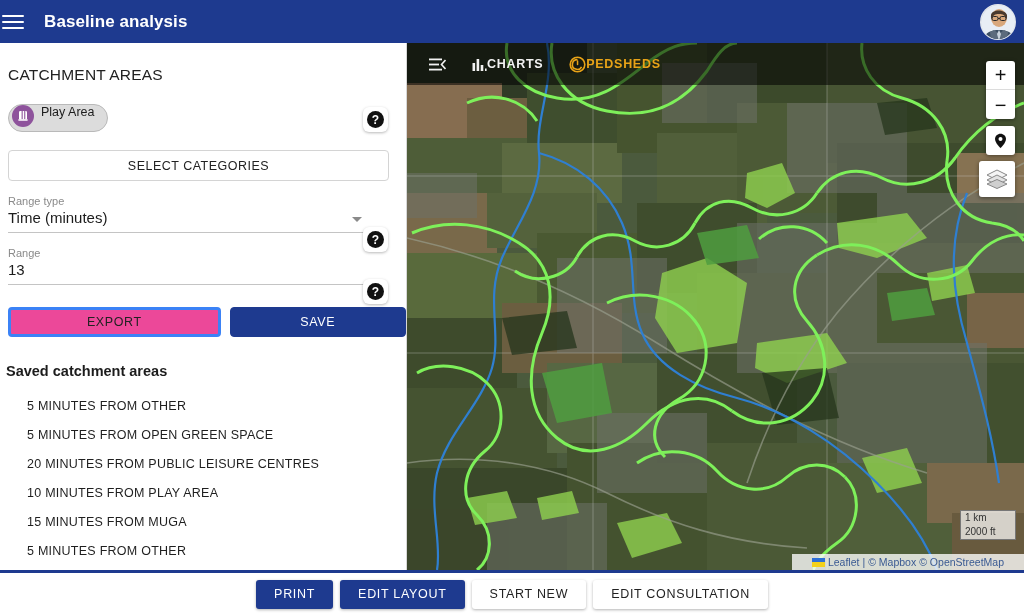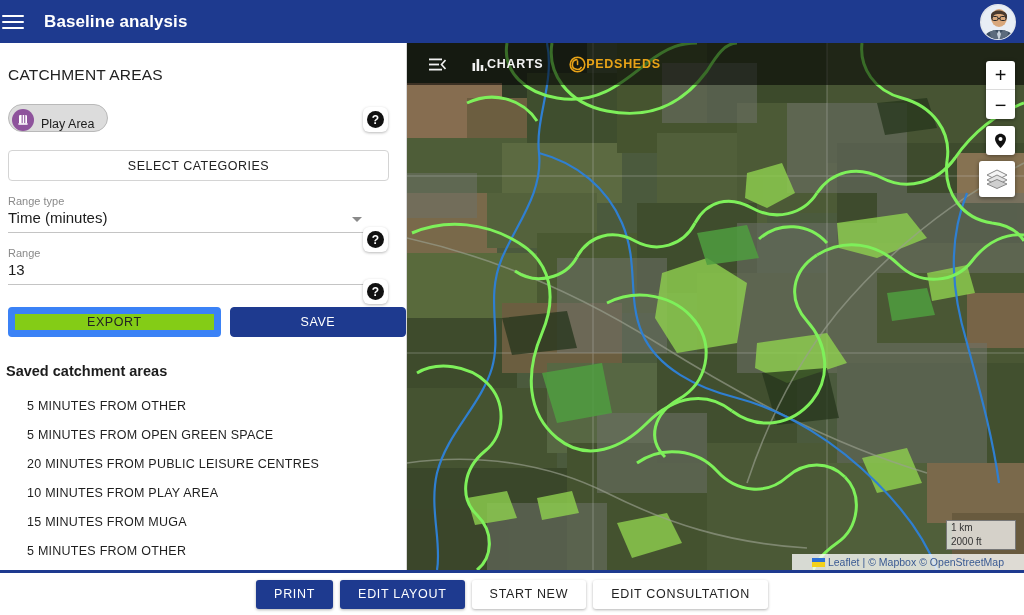--- a/index.html
+++ b/index.html
@@ -61,21 +61,21 @@
     width: 17px; height: 17px; border-radius: 50%;
     background: #111; color: #fff; font-size: 12px; font-weight: bold;
     display: flex; align-items: center; justify-content: center;
     line-height: 1;
   }
   #help-title { top: 64px; }
   #help-rangetype { top: 184px; }
   #help-range { top: 236px; }
 
   .chip {
-    display: inline-flex; align-items: flex-end; gap: 7px;
+    display: inline-flex; align-items: flex-start; gap: 7px;
     height: 28px; margin: 20px 0 0 8px; padding: 0 12px 0 3px;
     background: #dcdcdc; border: 1px solid #b9b9b9; border-radius: 15px;
     font-size: 12.5px; color: #1c1c1c; cursor: pointer;
   }
   .chip-icon {
     width: 22px; height: 22px; border-radius: 50%;
     background: #8e539c; display: flex; align-items: center; justify-content: center;
   }
   .chip-icon svg { display: block; }
 
@@ -99,21 +99,21 @@
     border-left: 5px solid transparent; border-right: 5px solid transparent;
     border-top: 5px solid #8a8a8a;
   }
 
   .btn-row { display: flex; gap: 9px; margin: 22px 0 0 8px; }
   .btn {
     height: 30px; border-radius: 4px; font-family: inherit;
     font-size: 12.5px; letter-spacing: .6px; cursor: pointer;
     display: flex; align-items: center; justify-content: center;
   }
-  .btn-outline { width: 225px; background: #84cc16; border: 7px solid #3b82f6; color: #222; }
+  .btn-outline { width: 225px; background: #ec4899; border: 3px solid #3b82f6; color: #222; }
   .btn-filled  { width: 187px; background: #1e3a8f; border: 1px solid #1e3a8f; color: #fff; }
 
   .saved-title {
     font-size: 14.5px; font-weight: bold; color: #1c1c1c;
     margin: 26px 0 0 6px;
   }
   .saved-list { margin-top: 12px; }
   .saved-item {
     font-size: 12.5px; color: #1f1f1f; letter-spacing: .25px;
     padding: 8px 0 7px 27px; cursor: pointer;
@@ -145,21 +145,21 @@
   }
   #zoom-group { right: 9px; top: 18px; width: 29px; height: 58px; flex-direction: column; padding: 0; }
   #zoom-group > div {
     width: 29px; height: 29px; display: flex; align-items: center; justify-content: center;
     font-size: 20px; line-height: 1;
   }
   #zoom-group > div:first-child { border-bottom: 1px solid #dcdcdc; }
   #locate-ctrl { right: 9px; top: 83px; width: 29px; height: 29px; }
   #layers-ctrl { right: 9px; top: 118px; width: 36px; height: 36px; }
 
-  .scalebar { position: absolute; right: 8px; bottom: 20px; width: 70px; }
+  .scalebar { position: absolute; right: 8px; bottom: 30px; width: 56px; }
   .scale-row {
     background: rgba(255,255,255,.72);
     border: 1px solid #777; border-top: none;
     font-size: 10px; color: #333; padding: 0 4px; line-height: 14px;
   }
   .scale-row:first-child { border-top: 1px solid #777; border-bottom: none; }
 
   .attribution {
     position: absolute; right: 0; bottom: 0;
     background: rgba(255,255,255,.78);

